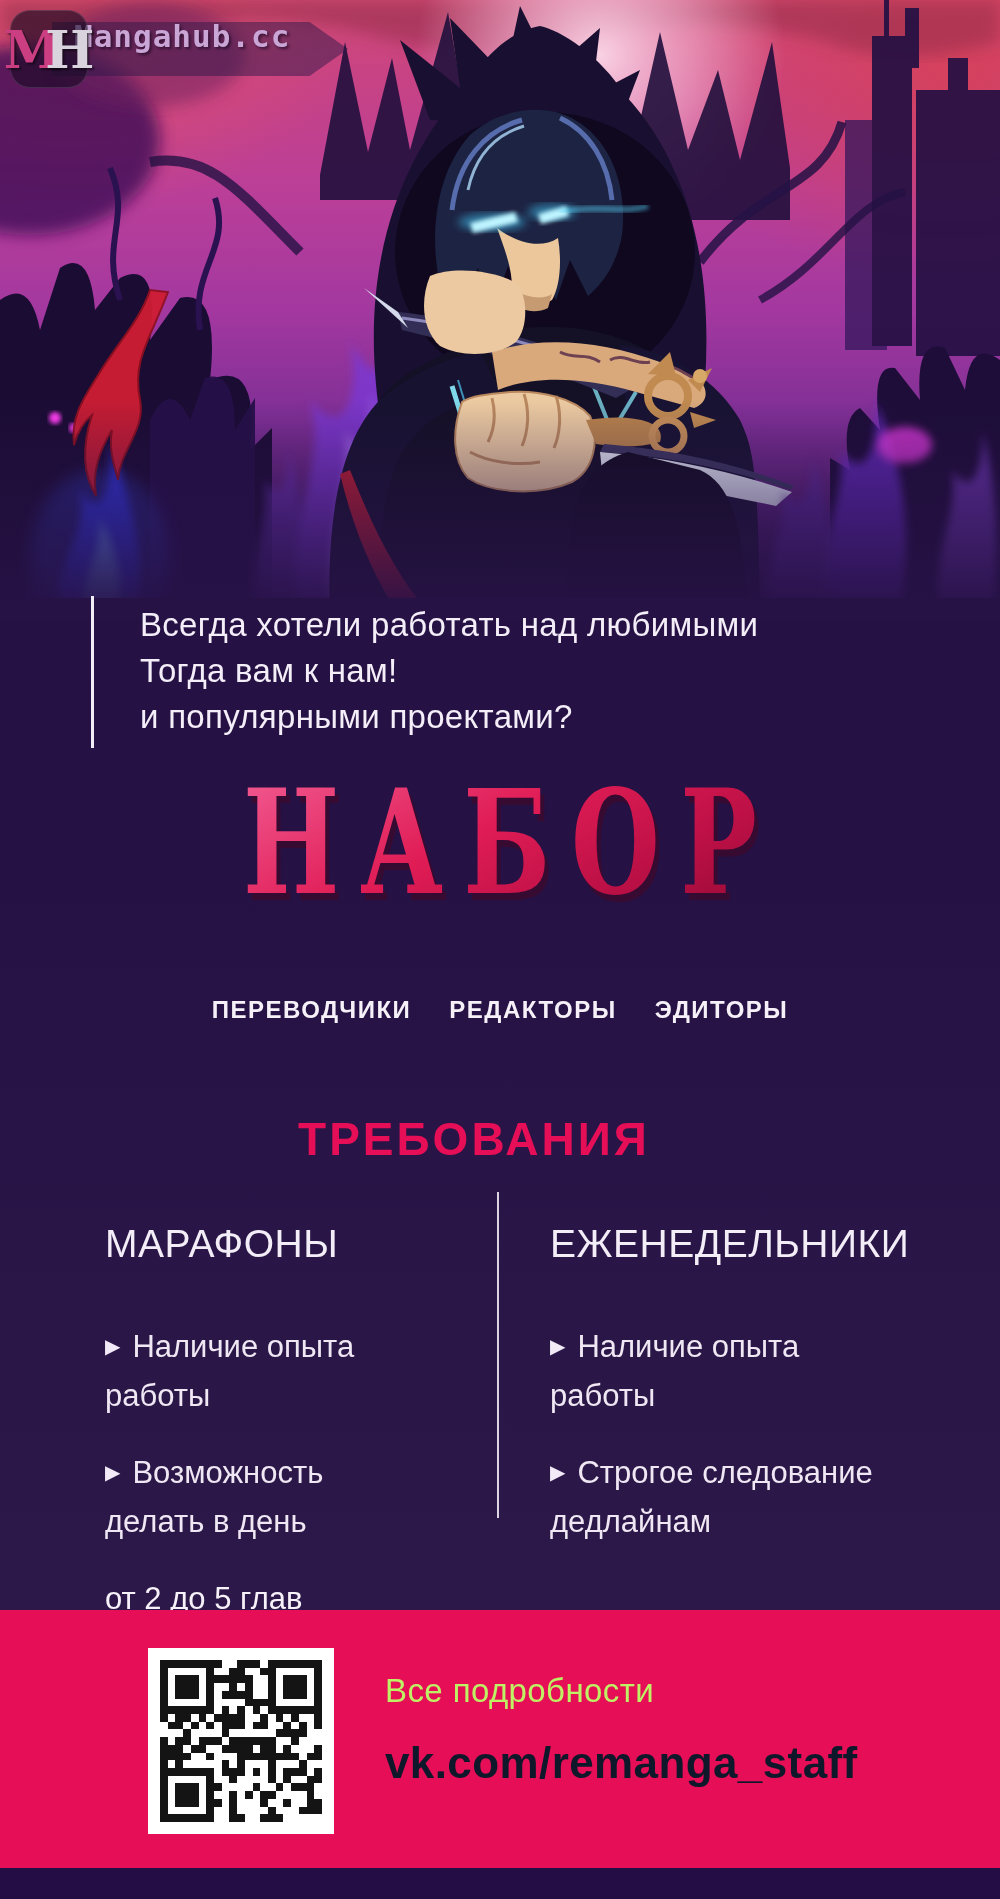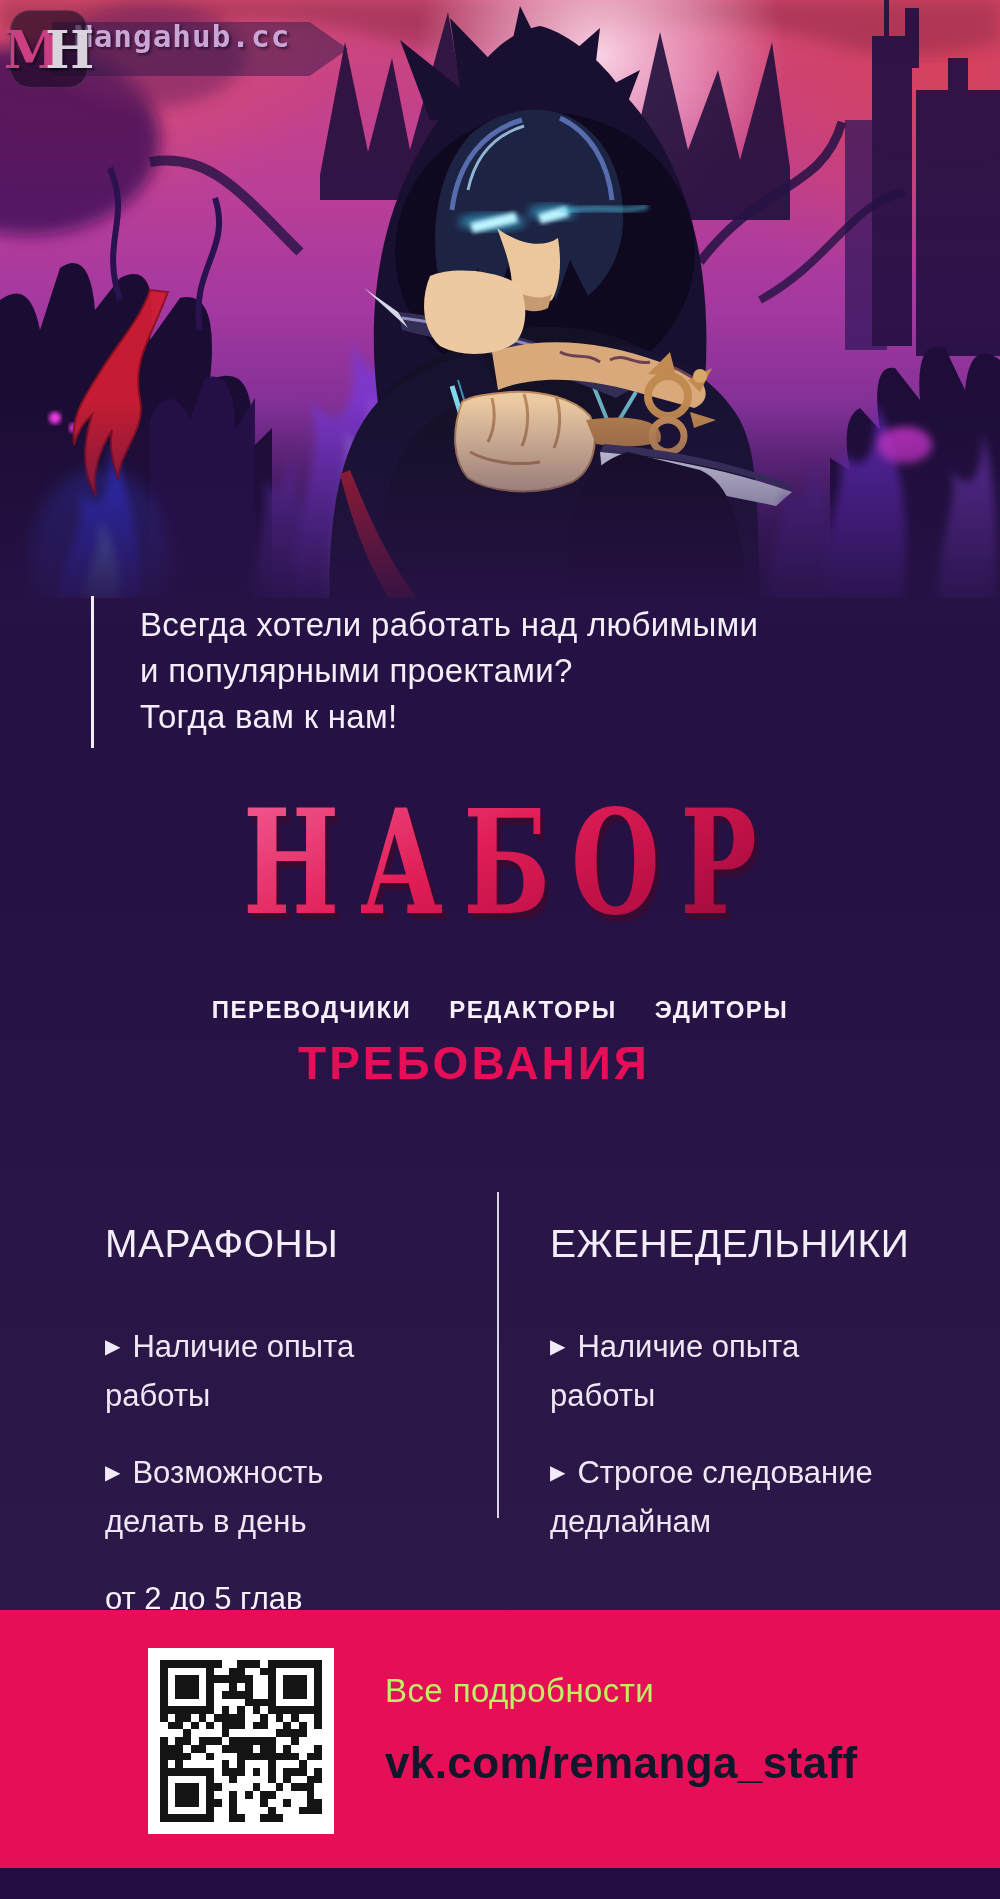--- a/index.html
+++ b/index.html
@@ -45,42 +45,42 @@
   
   .intro{
     position:absolute;left:91px;top:596px;
     border-left:3px solid #f2ecf6;padding:6px 0 8px 46px;
   }
   .intro .line{
     font-size:33px;line-height:46px;color:#f4eef8;letter-spacing:.3px;
   }
   
   .nabor{
-    position:absolute;top:772px;left:0;width:1000px;height:180px;
+    position:absolute;top:752px;left:0;width:1000px;height:180px;
     display:flex;align-items:center;justify-content:center;
   }
   .nabor span{
     font-family:"DejaVu Serif",serif;font-weight:bold;font-size:102px;
     letter-spacing:.2em;padding-left:.2em;
     background:linear-gradient(160deg,#f4639a 0%,#e01c55 45%,#b80f44 75%,#8f0a34 100%);
     -webkit-background-clip:text;background-clip:text;color:transparent;
     transform:scaleY(1.42);
     filter:drop-shadow(4px 5px 0 rgba(70,6,34,.55));
   }
   
   .roles{
     position:absolute;top:996px;left:0;width:1000px;
     display:flex;justify-content:center;gap:38px;
   }
   .roles span{
     font-size:24px;font-weight:bold;color:#f6f1f8;letter-spacing:1.5px;
   }
   
   .req-heading{
-    position:absolute;top:1036px;left:0;width:948px;text-align:center;
+    position:absolute;top:1112px;left:0;width:948px;text-align:center;
     font-size:46px;font-weight:bold;letter-spacing:3px;color:var(--accent-pink);
   }
   .col{position:absolute;top:1222px;}
   .col-left{left:105px;width:375px;}
   .col-right{left:550px;width:420px;}
   .col-title{
     font-size:39px;font-weight:500;color:#f3edf7;letter-spacing:.5px;
     margin-bottom:58px;
   }
   .req-item{margin-bottom:26px;font-size:31px;line-height:46px;color:#efe7f3;}
@@ -277,22 +277,22 @@
     <div class="wm-ribbon"></div>
     <div class="wm-ribbon-text">Mangahub.cc</div>
     <div class="wm-logo">
       <span class="m">M</span>
       <span class="h">H</span>
     </div>
   </div>
 
   <div class="intro">
     <div class="line">Всегда хотели работать над любимыми</div>
+    <div class="line">Тогда вам к нам!</div>
     <div class="line">и популярными проектами?</div>
-    <div class="line">Тогда вам к нам!</div>
   </div>
 
   <div class="nabor">
     <span>НАБОР</span>
   </div>
 
   <div class="roles">
     <span>ПЕРЕВОДЧИКИ</span>
     <span>РЕДАКТОРЫ</span>
     <span>ЭДИТОРЫ</span>

